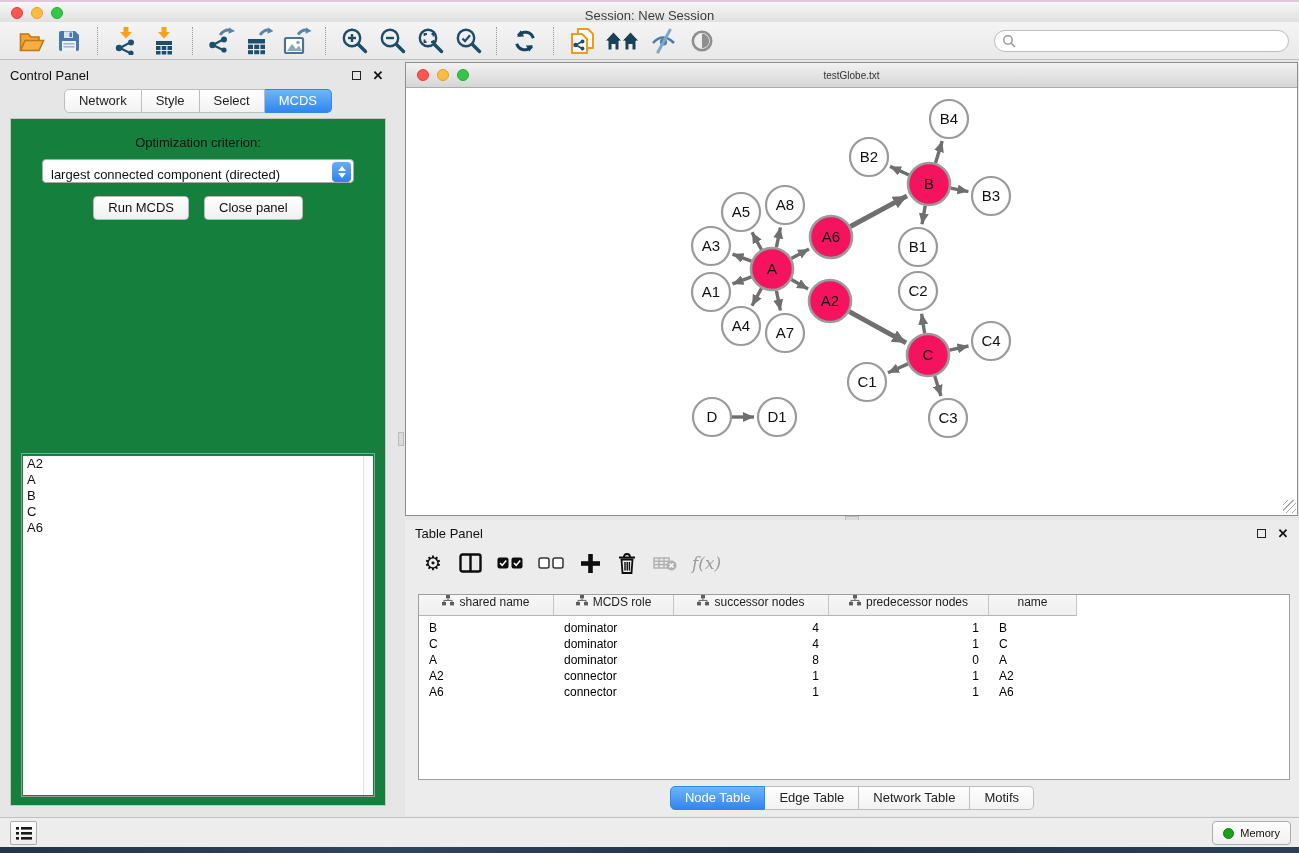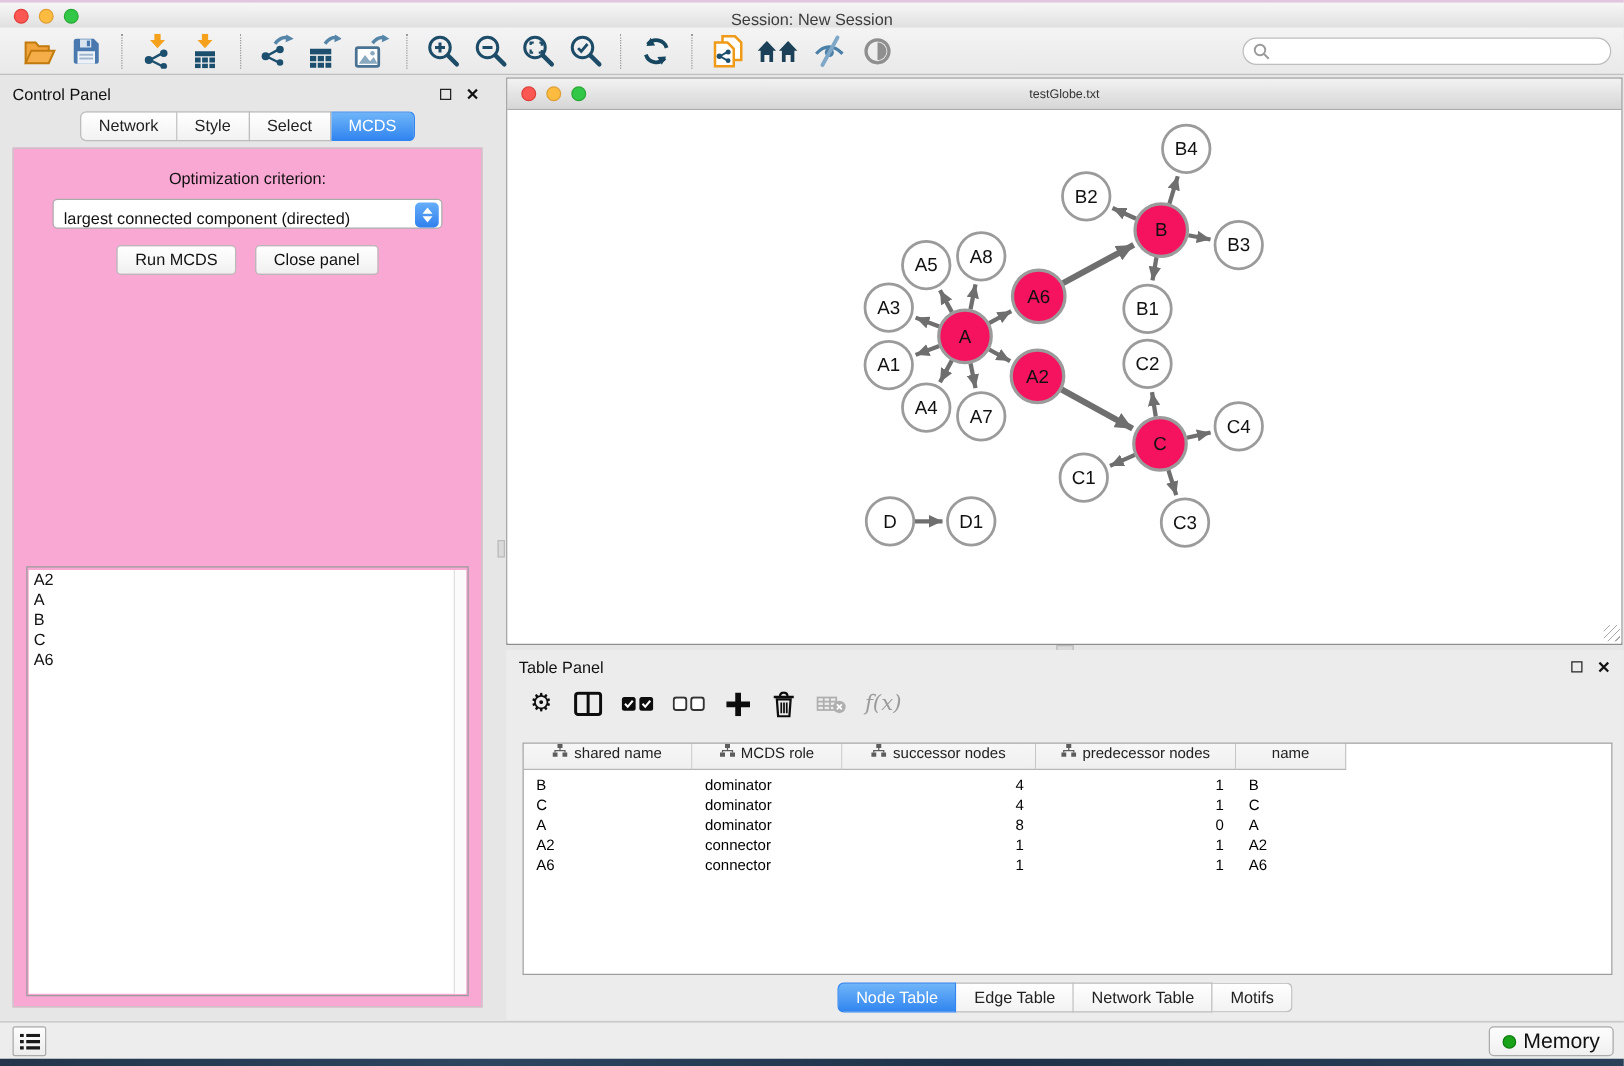--- a/index.html
+++ b/index.html
@@ -36,21 +36,21 @@
   .sq-icon { width:9px; height:9px; border:1.6px solid #222; display:inline-block; }
   .x-icon { font-weight:bold; font-size:13px; line-height:10px; }
 
   .tabrow { display:flex; justify-content:center; }
   .tab { font-size:13px; color:#222; background:linear-gradient(#FFFFFF,#F2F2F2); border:1px solid #BDBDBD; border-left:none;
     padding:3px 14px 4px 14px; }
   .tab:first-child { border-left:1px solid #BDBDBD; border-radius:5px 0 0 5px; }
   .tab:last-child { border-radius:0 5px 5px 0; }
   .tab.active { background:linear-gradient(#6FB5F9,#3185F0); color:#fff; border-color:#3185F0; }
 
-  .cp-body { position:absolute; left:6px; right:6px; top:52px; bottom:4px; background:#f9a8d4; border:1px solid #C6C6C6; }
+  .cp-body { position:absolute; left:6px; right:6px; top:52px; bottom:4px; background:#15803d; border:1px solid #C6C6C6; }
   .opt-label { text-align:center; font-size:13px; color:#111; margin-top:16px; }
   .selectbox { width:312px; height:24px; margin:9px auto 0 auto; background:#fff; border:1px solid #ABABAB; border-radius:4px;
     display:flex; align-items:flex-end; position:relative; }
   .selectbox .val { flex:1; font-size:13px; color:#111; padding-left:8px; white-space:nowrap; overflow:hidden; }
   .stepper { width:19px; height:20px; margin-right:2px; border-radius:4px; background:linear-gradient(#66AEF9,#2F80EE);
     display:flex; flex-direction:column; align-items:center; justify-content:center; gap:2px; }
   .stepper .up { width:0;height:0;border-left:4px solid transparent;border-right:4px solid transparent;border-bottom:5px solid #fff; }
   .stepper .dn { width:0;height:0;border-left:4px solid transparent;border-right:4px solid transparent;border-top:5px solid #fff; }
   .btnrow { display:flex; justify-content:center; gap:15px; margin-top:13px; }
   .pbtn { font-size:13px; color:#111; background:linear-gradient(#FFFFFF,#F0F0F0); border:1px solid #B9B9B9; border-radius:4px;
@@ -91,21 +91,21 @@
   .tr { display:flex; height:16px; align-items:center; }
   .td { font-size:12px; color:#000; padding:0 10px; white-space:nowrap; }
 
   .tp-tabs { position:absolute; left:0; right:0; bottom:6px; display:flex; justify-content:center; }
 
   
   .status-bar { position:absolute; left:0; top:817px; width:1299px; height:30px; background:#EDEDED; border-top:1px solid #C2C2C2; }
   .list-btn { position:absolute; left:10px; top:3px; width:27px; height:24px; background:linear-gradient(#FDFDFD,#EDEDED);
     border:1px solid #ABABAB; border-radius:2px; display:flex; align-items:center; justify-content:center; }
   .memory-btn { position:absolute; right:8px; top:3px; height:24px; background:linear-gradient(#FDFDFD,#F0F0F0);
-    border:1px solid #ABABAB; border-radius:4px; display:flex; align-items:center; gap:6px; padding:0 10px; font-size:17px; color:#111; }
+    border:1px solid #ABABAB; border-radius:4px; display:flex; align-items:center; gap:6px; padding:0 10px; font-size:11px; color:#111; }
   .memdot { width:11px; height:11px; border-radius:50%; background:#18A318; border:1px solid #0E7D0E; }
 
   .desktop-strip { position:absolute; left:0; top:847px; width:1299px; height:6px;
     background:linear-gradient(90deg,#22354A,#2E4560 30%,#1E3148 60%,#2A4059); }
 </style>
 </head>
 <body>
 
 <div id="app">
 

